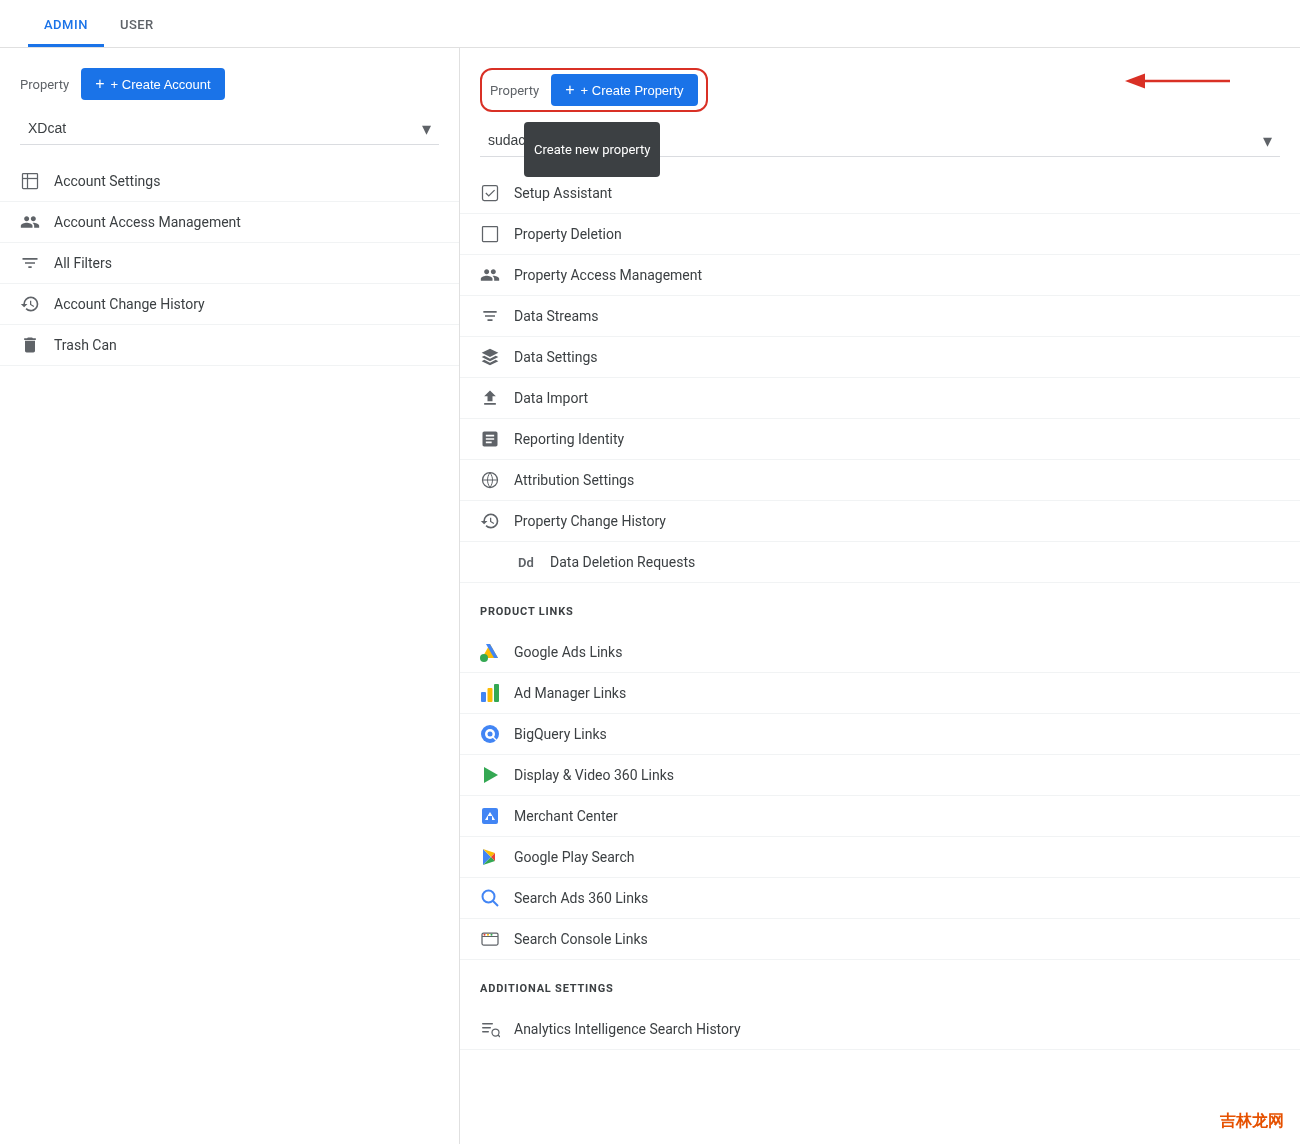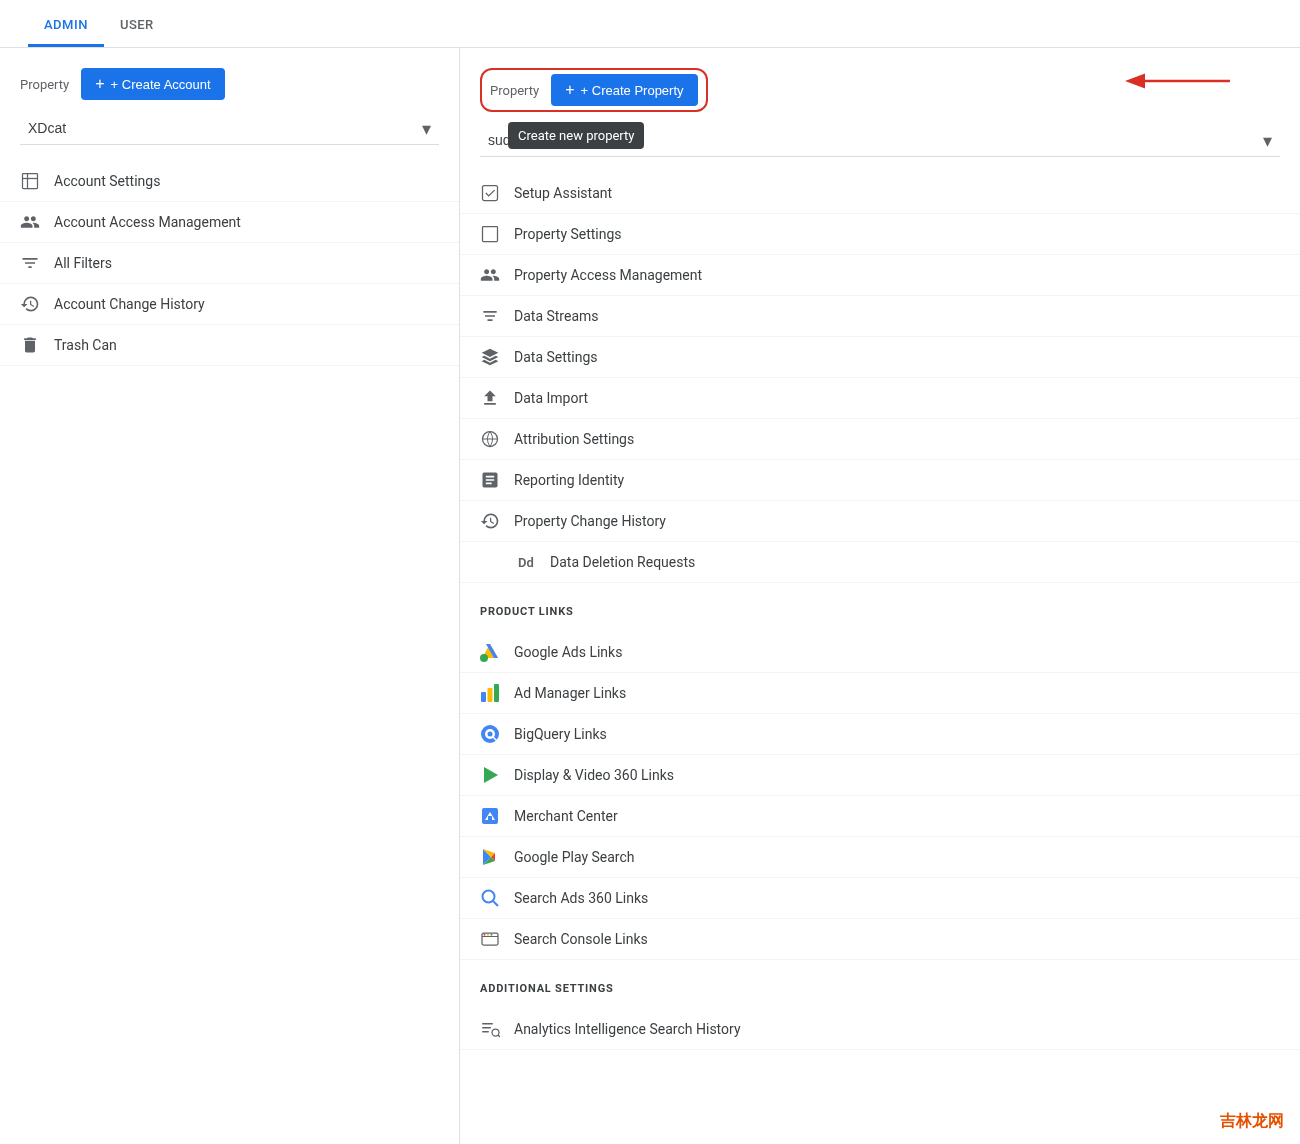--- a/index.html
+++ b/index.html
@@ -261,40 +261,40 @@
         </button>
       </div>
     </div>
 
     <div class="dropdown-row" style="position:relative;">
       <select class="dropdown-select">
         <option>sudacharge</option>
       </select>
       <span class="dropdown-chevron">▾</span>
 
-      <div style="position:absolute; left:48px; top:-2px; background:#3c4043; color:#fff; padding:6px 10px; border-radius:4px; font-size:13px; white-space:nowrap; z-index:50;">Create new property</div>
+      <div style="position:absolute; left:64px; top:-2px; background:#3c4043; color:#fff; padding:20px 10px; border-radius:4px; font-size:13px; white-space:nowrap; z-index:50;">Create new property</div>
     </div>
 
     <div class="menu-section">
       <div class="menu-item">
         <span class="menu-icon">
           <svg class="icon-svg" viewBox="0 0 24 24" fill="none" stroke="#5f6368" stroke-width="1.5">
             <rect x="3" y="3" width="18" height="18" rx="2"></rect>
             <path d="M7 12l3.5 3.5 7-7" stroke="#5f6368" stroke-width="1.5" fill="none"></path>
           </svg>
         </span>
         <span>Setup Assistant</span>
       </div>
       <div class="menu-item">
         <span class="menu-icon">
           <svg class="icon-svg" viewBox="0 0 24 24" fill="none" stroke="#5f6368" stroke-width="1.5">
             <rect x="3" y="3" width="18" height="18" rx="1"></rect>
           </svg>
         </span>
-        <span>Property Settings</span>
+        <span>Property Deletion</span>
       </div>
       <div class="menu-item">
         <span class="menu-icon">
           <svg class="icon-svg" viewBox="0 0 24 24" fill="#5f6368">
             <path d="M16 11c1.66 0 2.99-1.34 2.99-3S17.66 5 16 5c-1.66 0-3 1.34-3 3s1.34 3 3 3zm-8 0c1.66 0 2.99-1.34 2.99-3S9.66 5 8 5C6.34 5 5 6.34 5 8s1.34 3 3 3zm0 2c-2.33 0-7 1.17-7 3.5V19h14v-2.5c0-2.33-4.67-3.5-7-3.5zm8 0c-.29 0-.62.02-.97.05 1.16.84 1.97 1.97 1.97 3.45V19h6v-2.5c0-2.33-4.67-3.5-7-3.5z"></path>
           </svg>
         </span>
         <span>Property Access Management</span>
       </div>
       <div class="menu-item">
@@ -313,37 +313,37 @@
         </span>
         <span>Data Settings</span>
       </div>
       <div class="menu-item">
         <span class="menu-icon">
           <svg class="icon-svg" viewBox="0 0 24 24" fill="#5f6368">
             <path d="M9 16h6v-6h4l-7-7-7 7h4zm-4 2h14v2H5z"></path>
           </svg>
         </span>
         <span>Data Import</span>
+      </div>
+      <div class="menu-item">
+        <span class="menu-icon">
+          <svg class="icon-svg" viewBox="0 0 24 24" fill="#5f6368">
+            <path d="M19 3H5c-1.1 0-2 .9-2 2v14c0 1.1.9 2 2 2h14c1.1 0 2-.9 2-2V5c0-1.1-.9-2-2-2zm-5 14H7v-2h7v2zm3-4H7v-2h10v2zm0-4H7V7h10v2z"></path>
+          </svg>
+        </span>
+        <span>Reporting Identity</span>
       </div>
       <div class="menu-item">
         <span class="menu-icon">
           <svg class="icon-svg" viewBox="0 0 24 24" fill="none" stroke="#5f6368" stroke-width="1.5">
             <circle cx="12" cy="12" r="9"></circle>
             <path d="M12 3c2 3 3 6 3 9s-1 6-3 9M12 3c-2 3-3 6-3 9s1 6 3 9M3 12h18" stroke="#5f6368" stroke-width="1.2"></path>
           </svg>
         </span>
         <span>Attribution Settings</span>
-      </div>
-      <div class="menu-item">
-        <span class="menu-icon">
-          <svg class="icon-svg" viewBox="0 0 24 24" fill="#5f6368">
-            <path d="M19 3H5c-1.1 0-2 .9-2 2v14c0 1.1.9 2 2 2h14c1.1 0 2-.9 2-2V5c0-1.1-.9-2-2-2zm-5 14H7v-2h7v2zm3-4H7v-2h10v2zm0-4H7V7h10v2z"></path>
-          </svg>
-        </span>
-        <span>Reporting Identity</span>
       </div>
       <div class="menu-item">
         <span class="menu-icon">
           <svg class="icon-svg" viewBox="0 0 24 24" fill="#5f6368">
             <path d="M13 3a9 9 0 0 0-9 9H1l3.89 3.89.07.14L9 12H6c0-3.87 3.13-7 7-7s7 3.13 7 7-3.13 7-7 7c-1.93 0-3.68-.79-4.94-2.06l-1.42 1.42A8.954 8.954 0 0 0 13 21a9 9 0 0 0 0-18zm-1 5v5l4.28 2.54.72-1.21-3.5-2.08V8H12z"></path>
           </svg>
         </span>
         <span>Property Change History</span>
       </div>
       <div class="menu-item">

